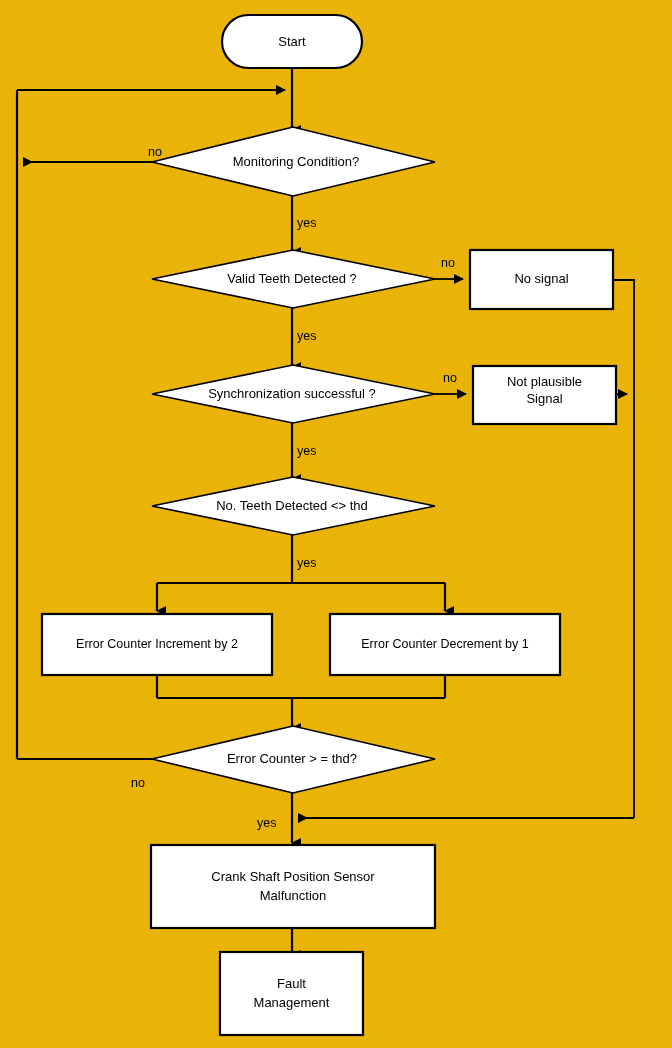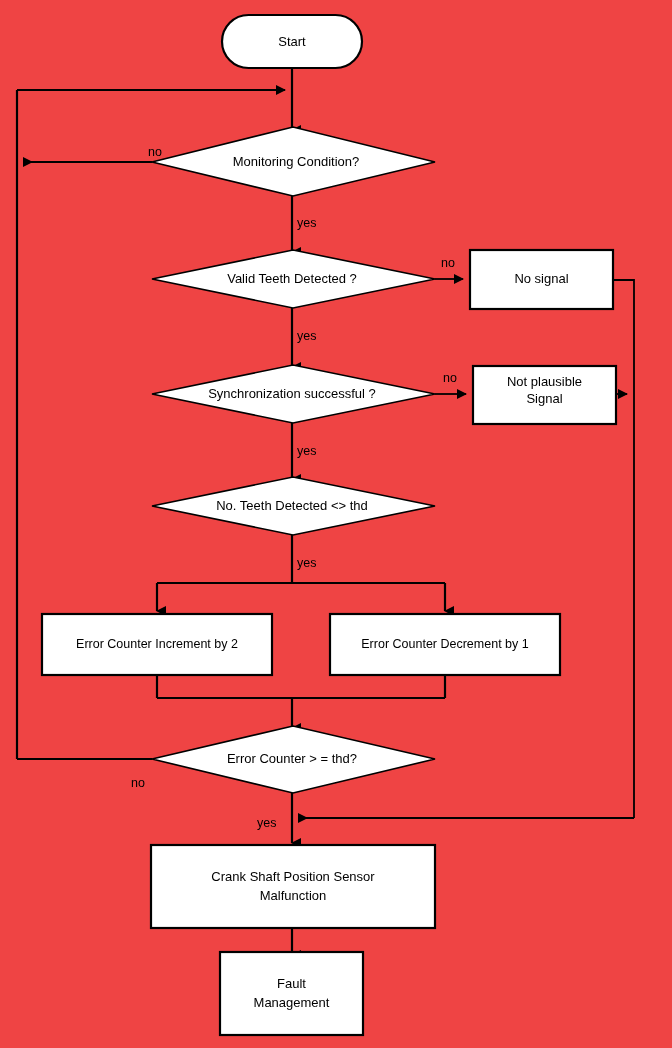--- a/index.html
+++ b/index.html
@@ -4,21 +4,21 @@
 <style>
   html, body {
     margin: 0;
     padding: 0;
     background: #ffffff;
   }
   #page {
     position: relative;
     width: 672px;
     height: 1048px;
-    background: #ef4444;
+    background: #eab308;
     overflow: hidden;
     font-family: "Liberation Sans", sans-serif;
     text-align: center;
   }
   svg#flow {
     position: absolute;
     left: 0;
     top: 0;
     width: 672px;
     height: 1048px;

